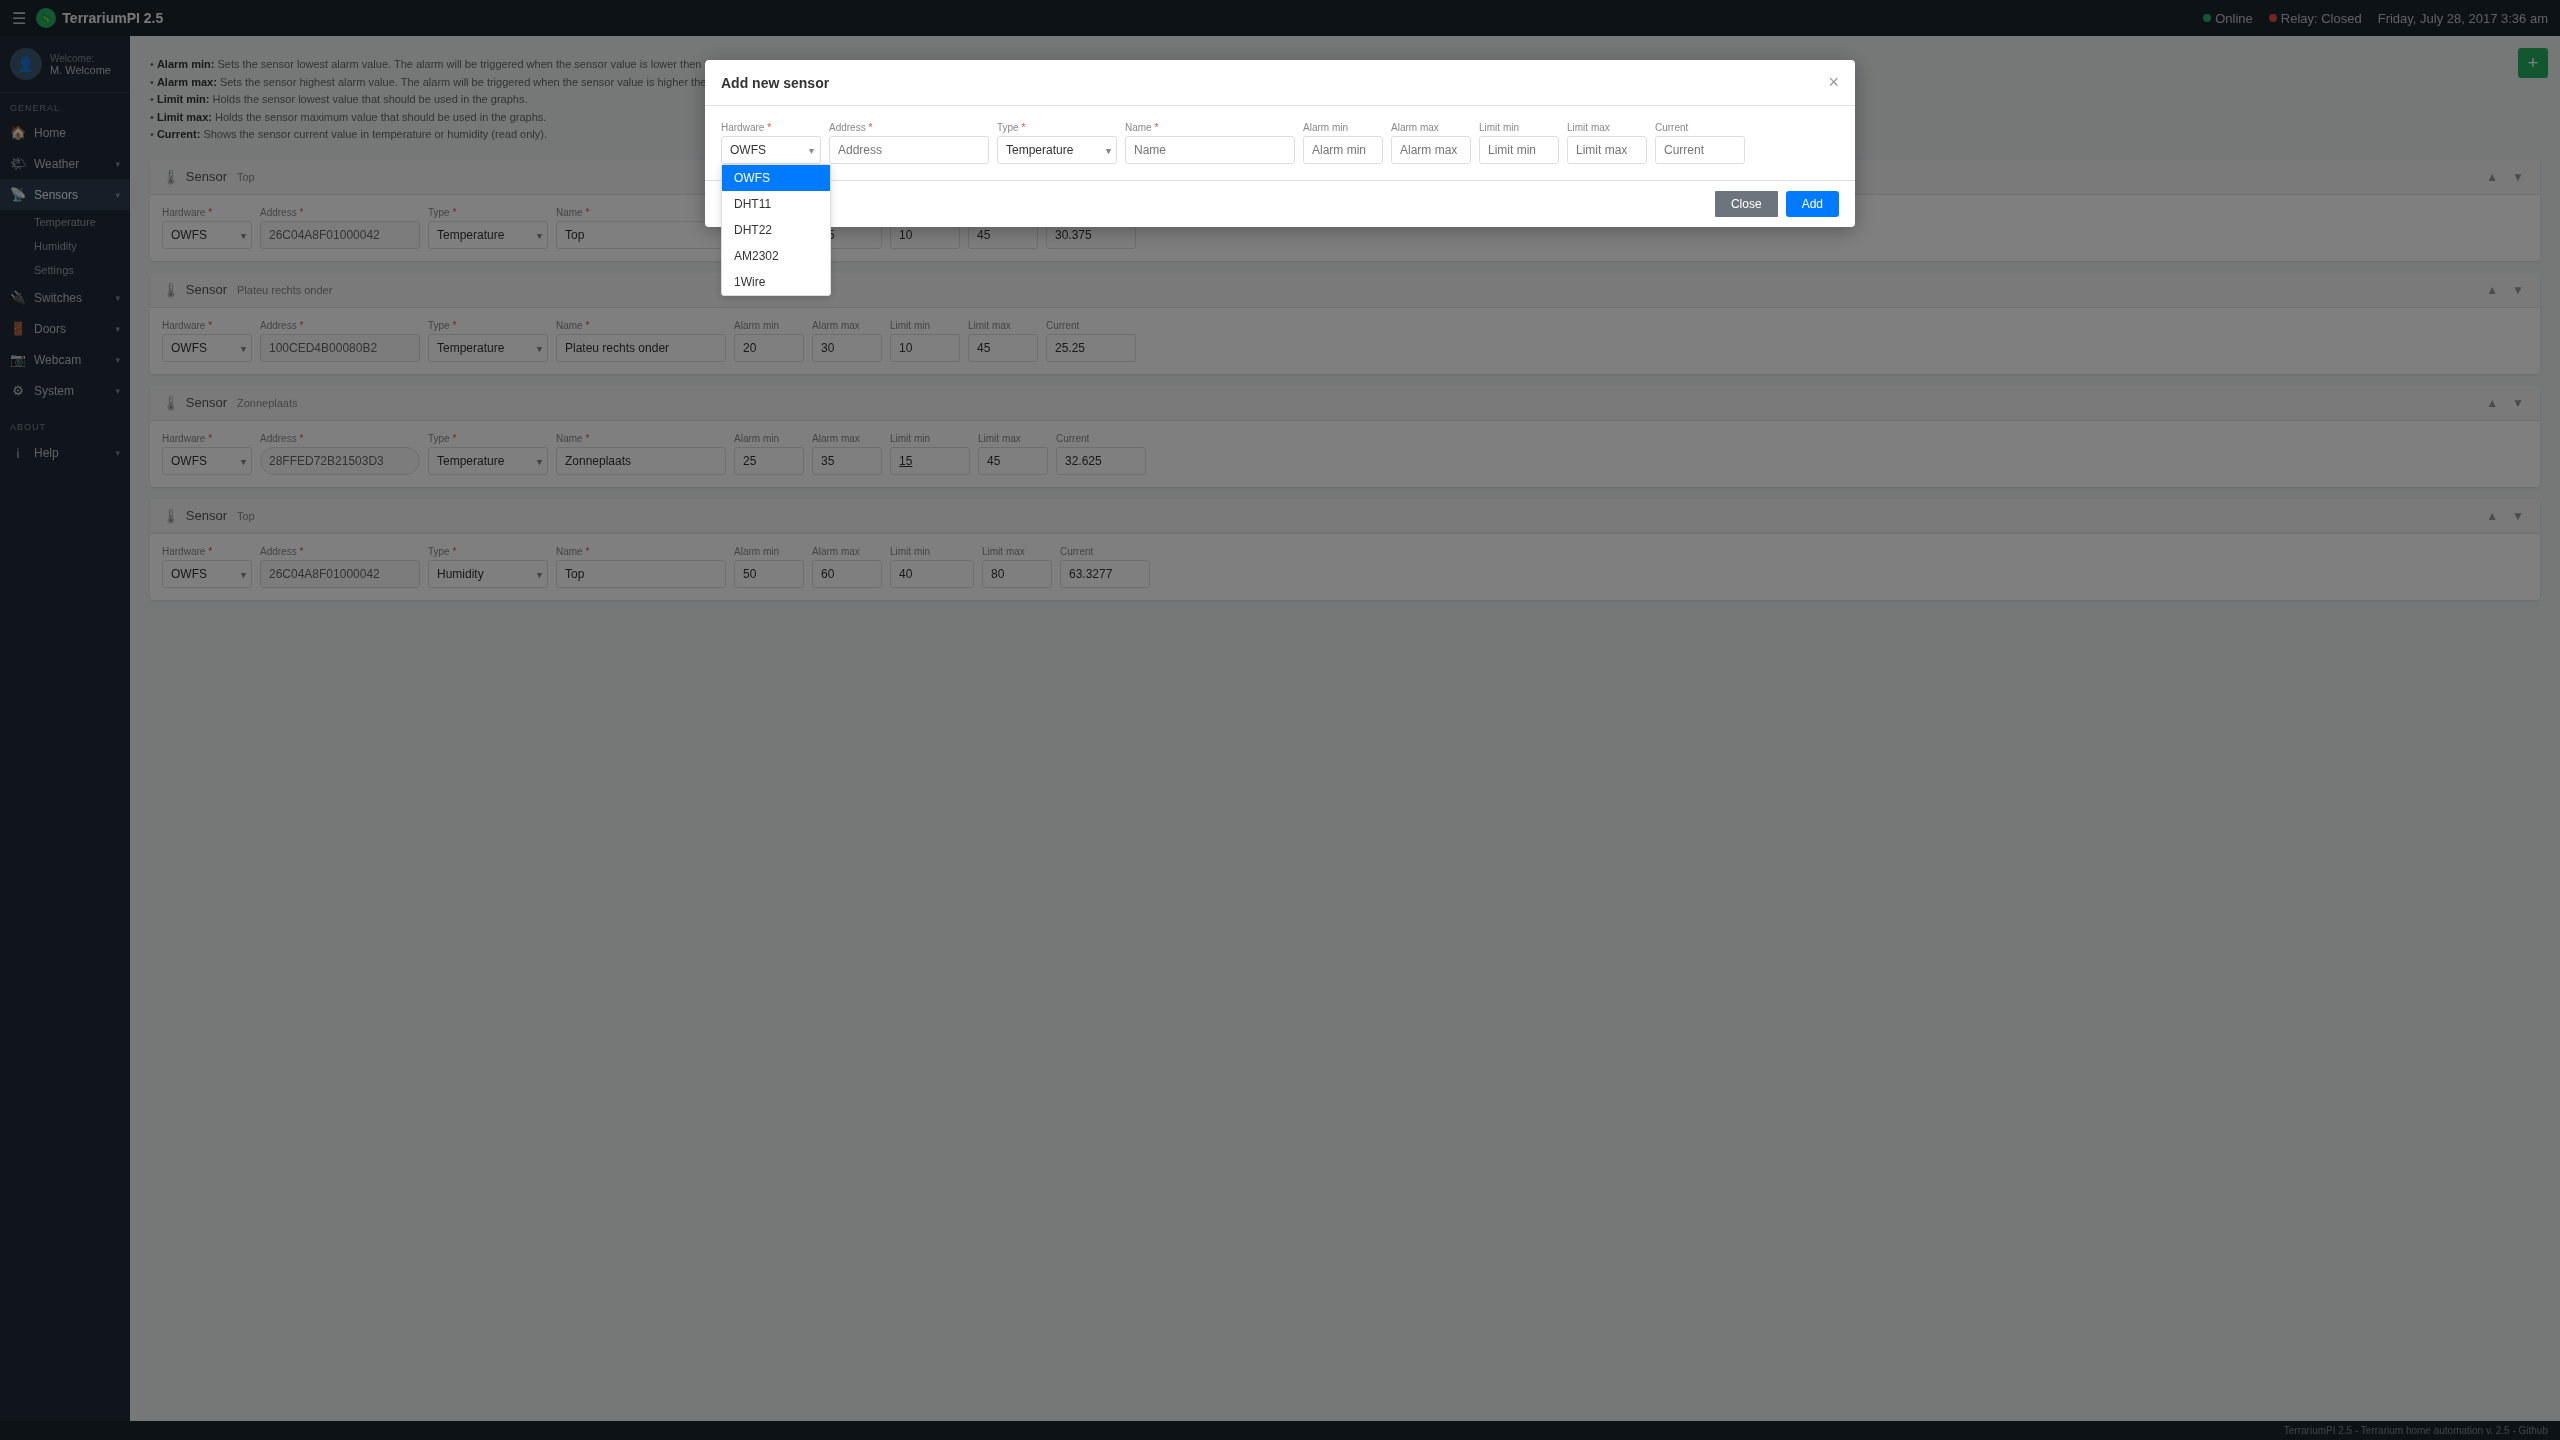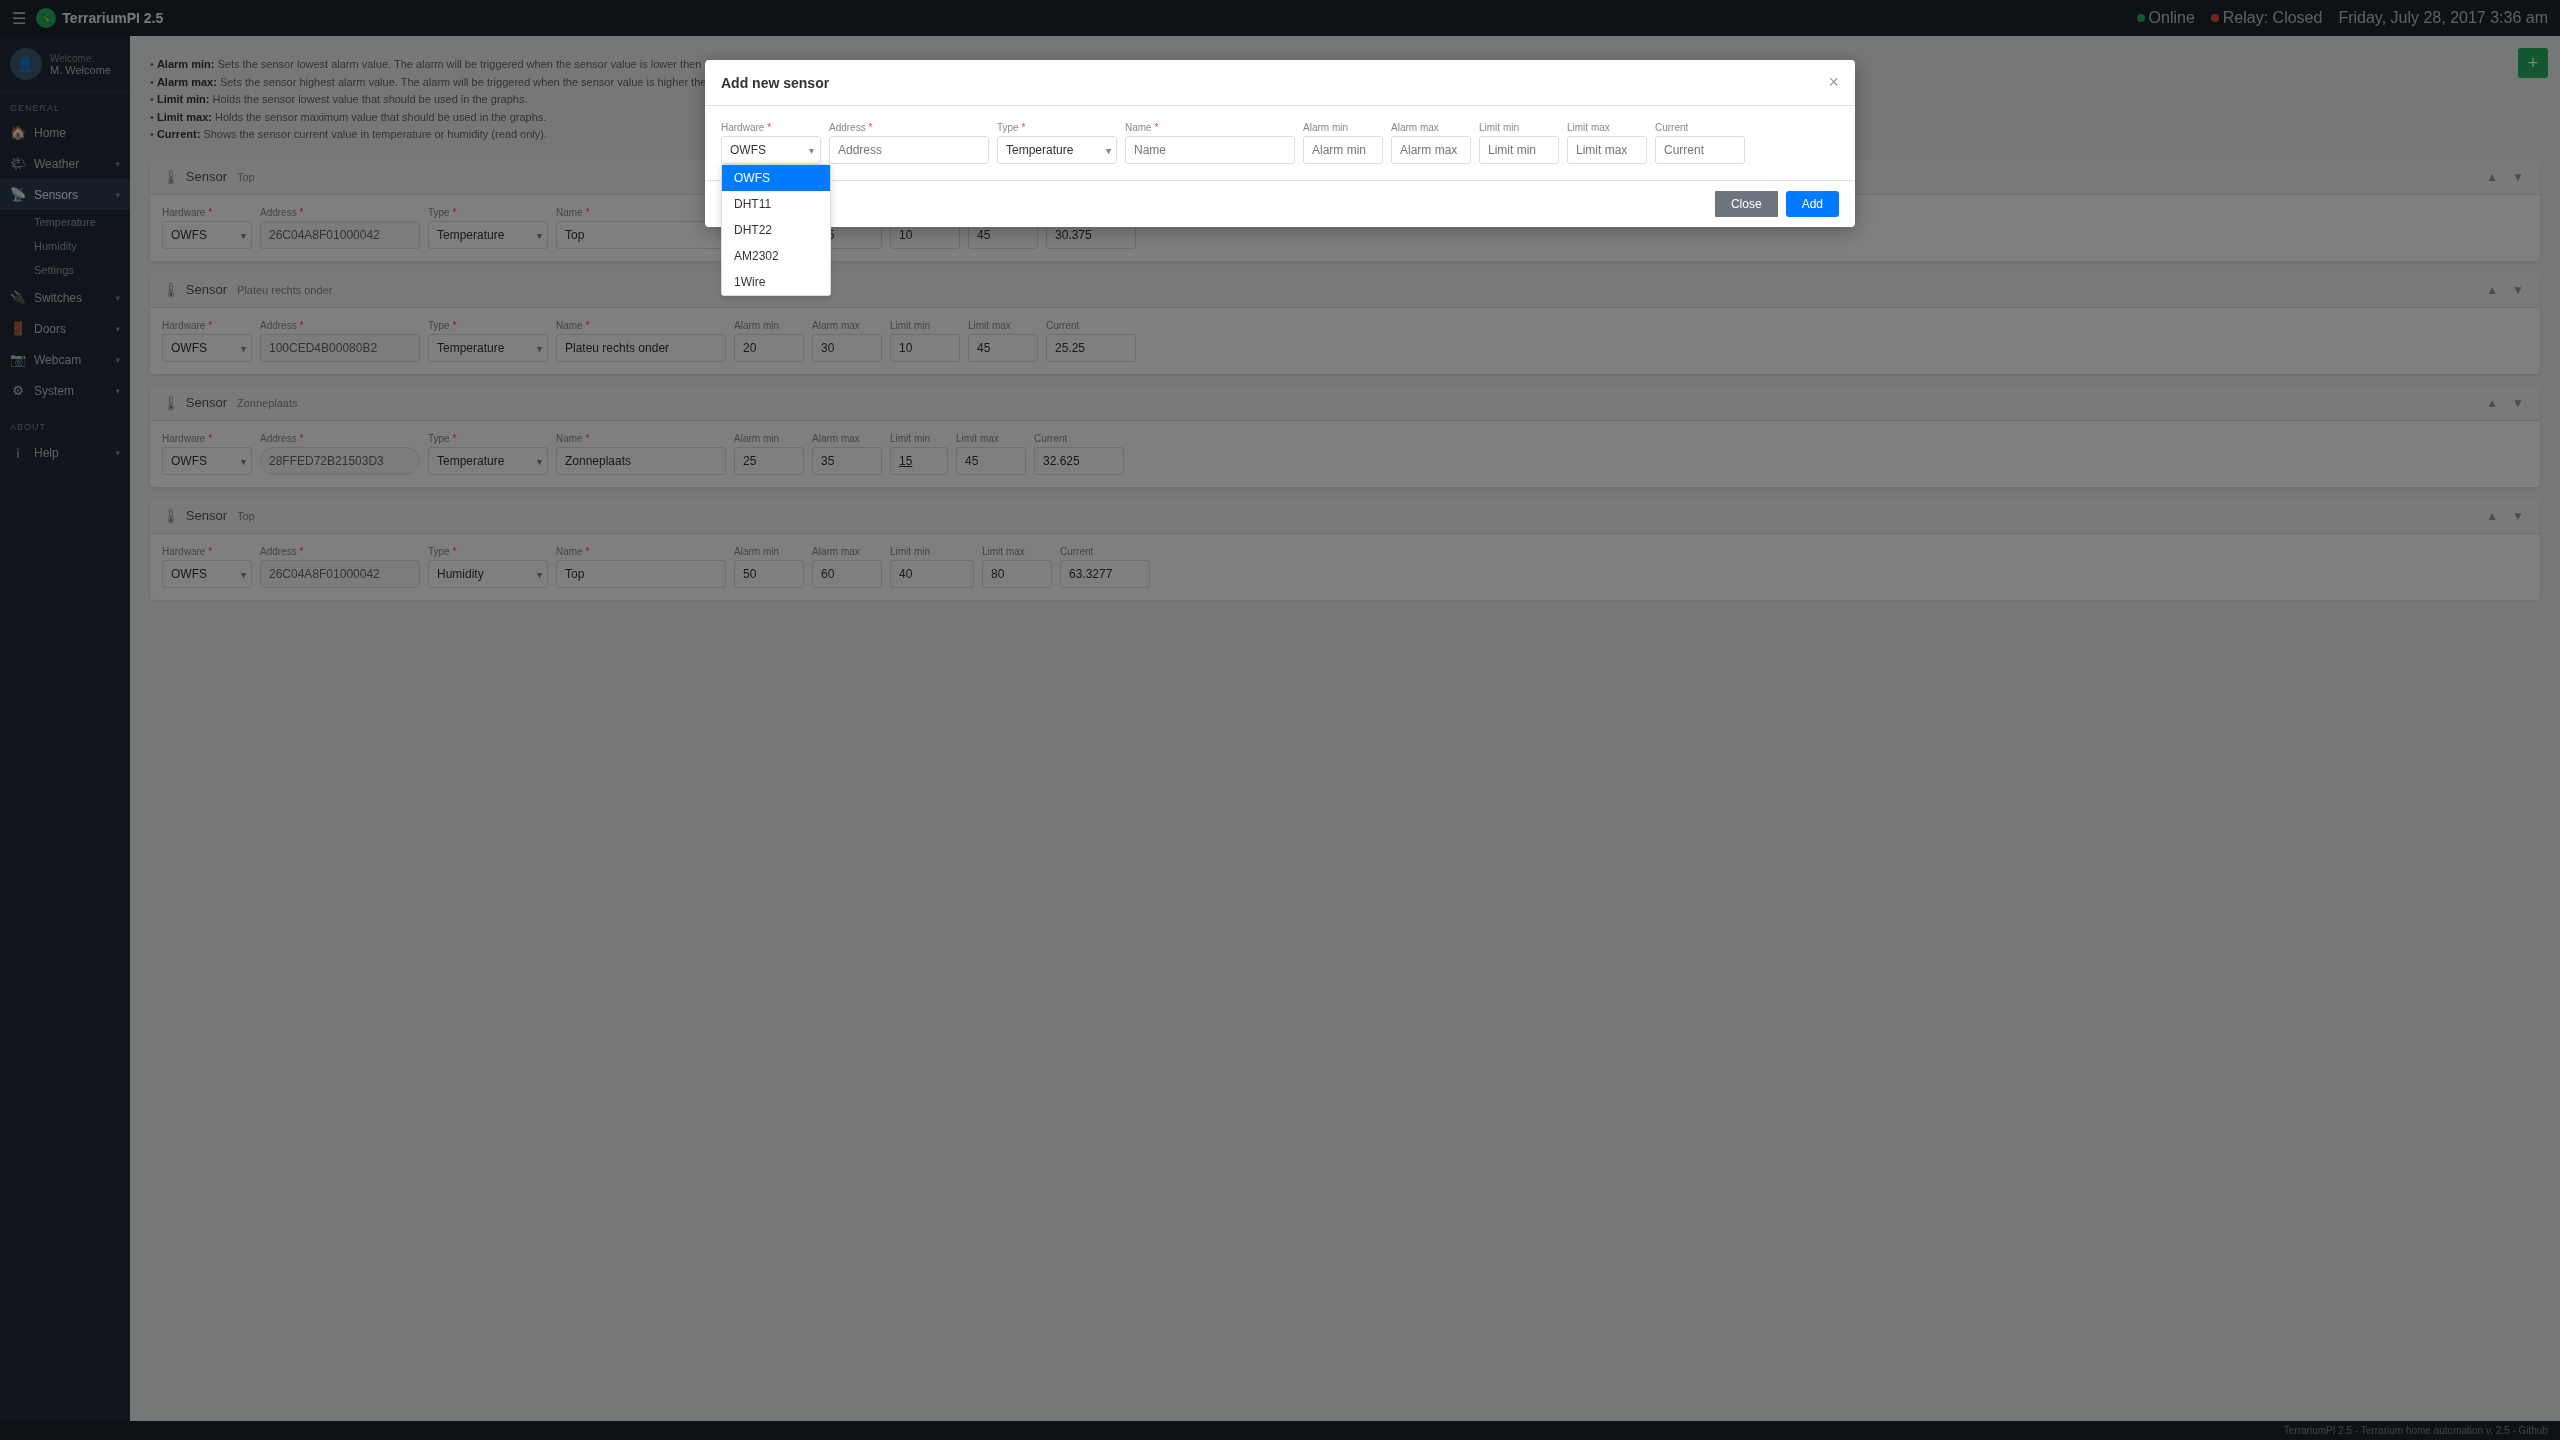--- a/index.html
+++ b/index.html
@@ -12,21 +12,21 @@
       display: flex;
       align-items: center;
       justify-content: space-between;
       padding: 0 12px;
       flex-shrink: 0;
     }
     .topbar-left { display: flex; align-items: center; gap: 10px; }
     .topbar-logo { display: flex; align-items: center; gap: 6px; font-weight: bold; font-size: 14px; color: #ecf0f1; }
     .topbar-logo .logo-icon { width: 20px; height: 20px; background: #27ae60; border-radius: 50%; display: flex; align-items: center; justify-content: center; font-size: 10px; }
     .hamburger { cursor: pointer; color: #bdc3c7; font-size: 16px; }
-    .topbar-right { display: flex; align-items: center; gap: 16px; font-size: 16px; color: #bdc3c7; }
+    .topbar-right { display: flex; align-items: center; gap: 16px; font-size: 13px; color: #bdc3c7; }
     .topbar-status { display: flex; align-items: center; gap: 4px; }
     .status-dot { width: 8px; height: 8px; border-radius: 50%; background: #27ae60; }
     .status-dot.closed { background: #e74c3c; }
 
     
     .main-layout { display: flex; flex: 1; overflow: hidden; }
 
     
     .sidebar {
       width: 130px;
@@ -696,21 +696,21 @@
           <input class="field-input w-small" type="text" value="25" style="width: 70px;">
         </div>
 
         <div class="field-group">
           <div class="field-label">Alarm max</div>
           <input class="field-input w-small" type="text" value="35" style="width: 70px;">
         </div>
 
         <div class="field-group">
           <div class="field-label">Limit min</div>
-          <input class="field-input w-small" type="text" value="15" style="width: 58px; text-decoration: underline;">
+          <input class="field-input w-small" type="text" value="15" style="width: 80px; text-decoration: underline;">
         </div>
 
         <div class="field-group">
           <div class="field-label">Limit max</div>
           <input class="field-input w-small" type="text" value="45" style="width: 70px;">
         </div>
 
         <div class="field-group">
           <div class="field-label">Current</div>
           <input class="field-input w-current" type="text" value="32.625" style="width: 90px;" readonly="">

